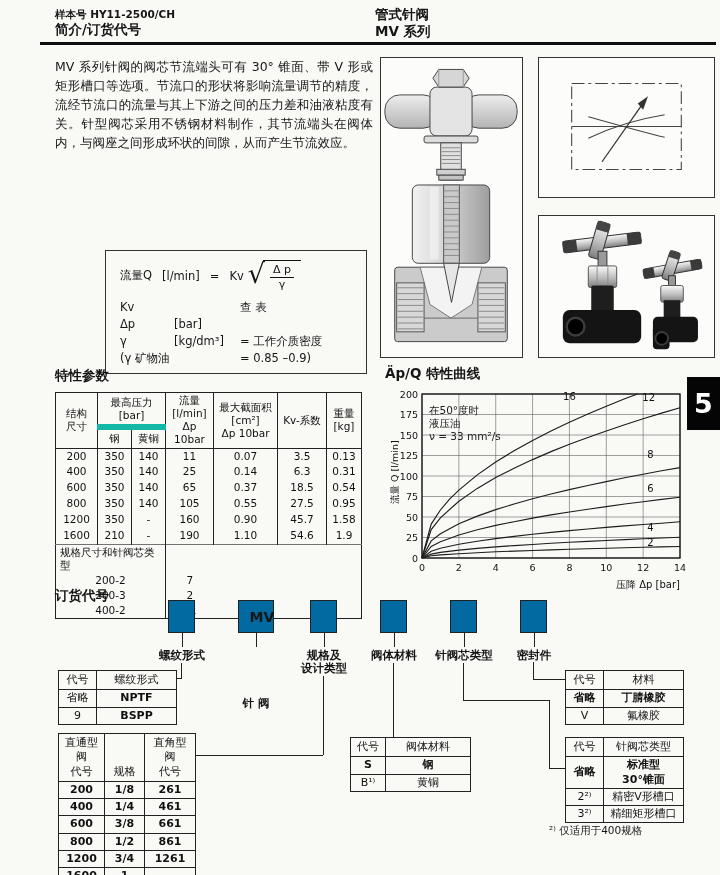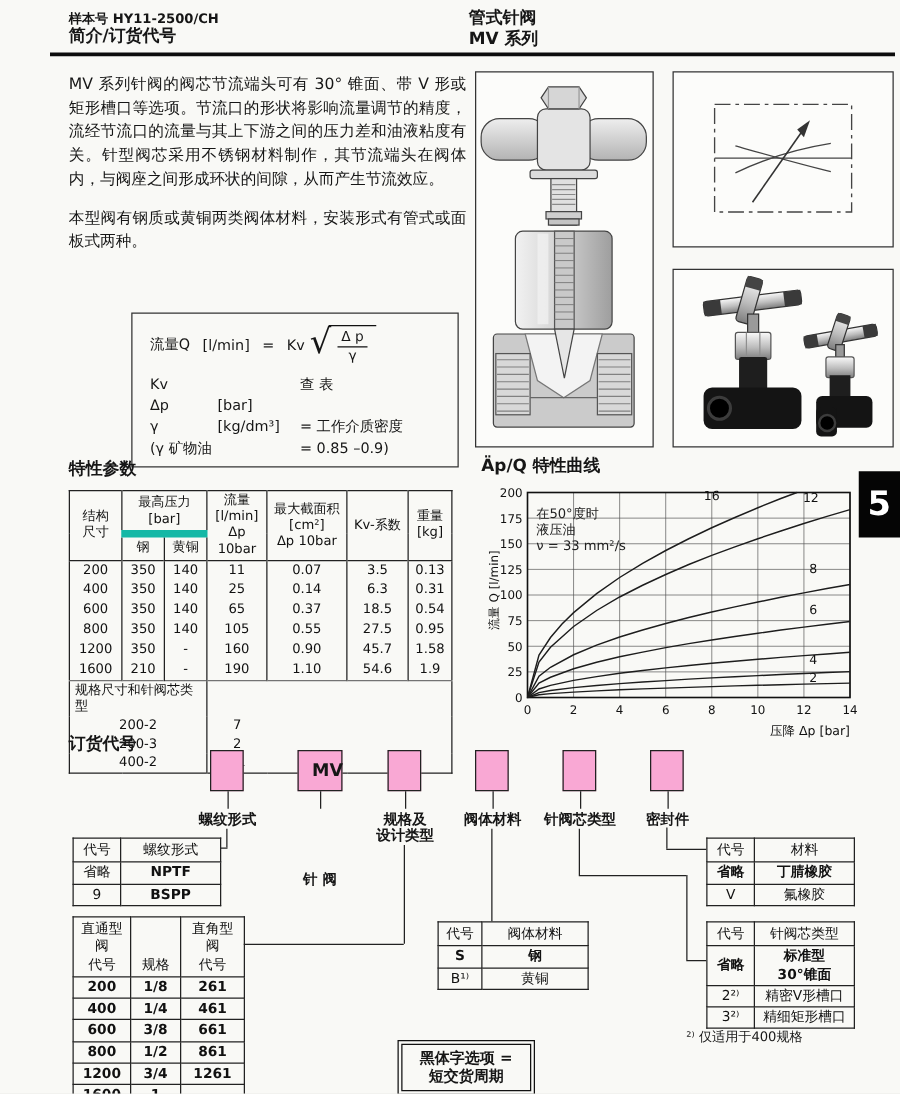--- a/index.html
+++ b/index.html
@@ -44,21 +44,21 @@
   .grid{stroke:#555;stroke-width:0.55;}
   .frame{fill:none;stroke:#111;stroke-width:1.3;}
   .curve{fill:none;stroke:#1d1d1d;stroke-width:1.15;}
   .tick{font-size:9.5px;fill:#111;}
   .clabel{font-size:10px;fill:#111;}
   .anno{font-size:10.5px;fill:#222;}
   .xlab{font-size:10px;fill:#111;}
   .tab5{background:#050505;color:#fff;font-size:27px;font-weight:bold;
         display:flex;align-items:center;justify-content:center;}
   
-  .obox{border:1.2px solid #222;background:#f9a8d4;display:flex;align-items:center;
+  .obox{border:1.2px solid #222;background:#0369a1;display:flex;align-items:center;
         justify-content:center;font-size:14px;font-weight:bold;padding-left:12px;}
   .olabel{font-size:11.5px;font-weight:bold;text-align:center;line-height:13px;width:84px;}
   .vline{width:1px;background:#222;}
   .hline{height:1px;background:#222;}
   .footnote{font-size:10.5px;line-height:14px;white-space:pre-line;}
   .notebox{border:1.6px solid #111;padding:2px;}
   .notebox .inner{border:1.4px solid #111;padding:3px 8px;text-align:center;
                   font-size:12px;font-weight:bold;line-height:15px;}
 </style>
 </head>
@@ -67,21 +67,20 @@
 <div class="page">
 
   <div class="abs small" style="left:55px;top:8px;">样本号 HY11-2500/CH</div>
   <div class="abs hbold" style="left:55px;top:22px;">简介/订货代号</div>
   <div class="abs hbold" style="left:375px;top:7px;">管式针阀</div>
   <div class="abs hbold" style="left:375px;top:24px;">MV 系列</div>
   <div class="abs rule" style="left:40px;top:42px;width:676px;"></div>
 
   <div class="abs intro" style="left:55px;top:57px;">
     <div class="p1">MV 系列针阀的阀芯节流端头可有 30° 锥面、带 V 形或矩形槽口等选项。节流口的形状将影响流量调节的精度，流经节流口的流量与其上下游之间的压力差和油液粘度有关。针型阀芯采用不锈钢材料制作，其节流端头在阀体内，与阀座之间形成环状的间隙，从而产生节流效应。</div>
-    <div class="p2">本型阀有钢质或黄铜两类阀体材料，安装形式有管式或面板式两种。</div>
   </div>
 
   <div class="abs formula-box" style="left:105px;top:250px;width:262px;height:124px;">
     <div class="f-line1">
       <span>流量Q</span>
         <span class="gap"></span>
       <span>[l/min]</span>
         <span class="gap"></span>
       <span>=</span>
         <span class="gap"></span>
@@ -521,20 +520,14 @@
           <td class="">精密V形槽口</td>
         </tr>
         <tr>
           <td class="">3²⁾</td>
           <td class="">精细矩形槽口</td>
         </tr>
       </tbody>
     </table>
   <div class="abs footnote" style="left:549px;top:823px;width:160px;">²⁾ 仅适用于400规格</div>
 
-  <div class="abs notebox" style="left:318px;top:832px;width:110px;">
-    <div class="inner">
-      <span>黑体字选项 =</span><br>
-      <span>短交货周期</span>
-    </div>
-  </div>
 
 </div>
 
 </body></html>

